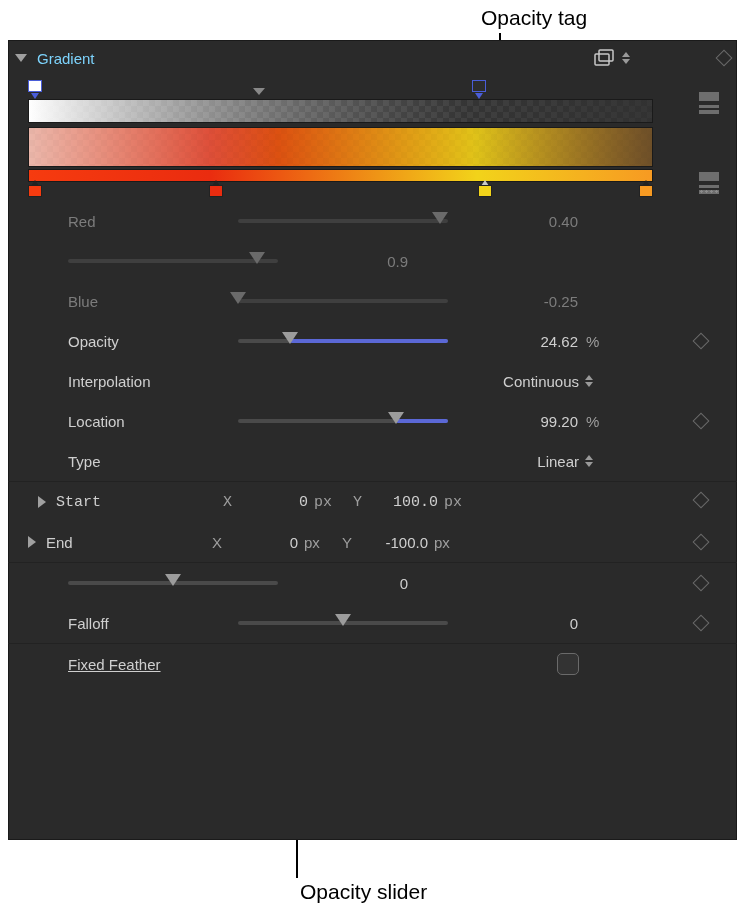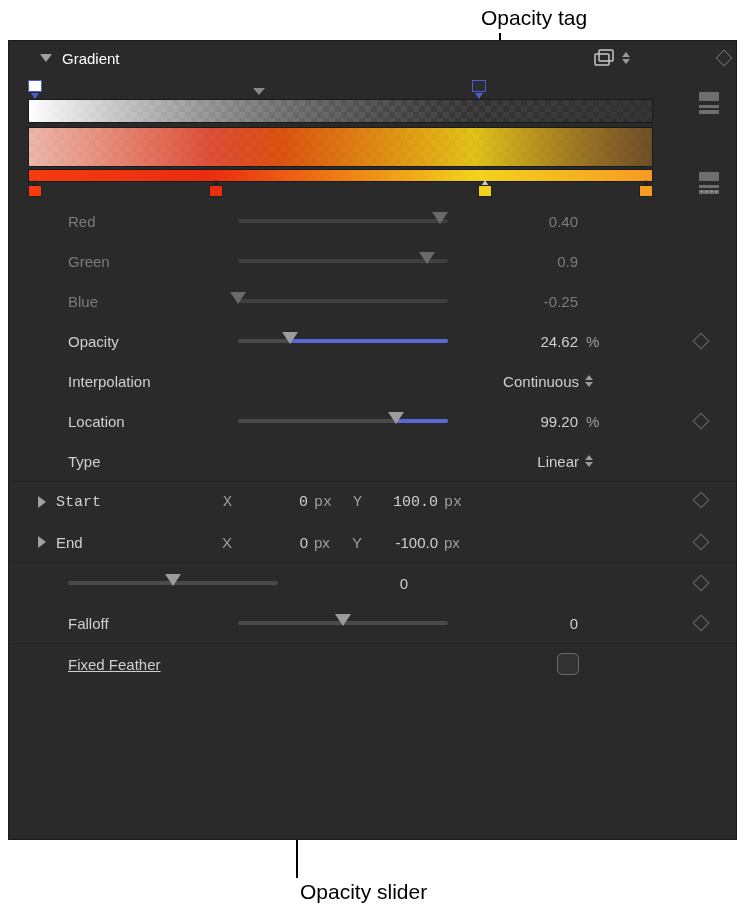--- a/index.html
+++ b/index.html
@@ -1,20 +1,20 @@
 <!DOCTYPE html>
 <html><head>
 <meta charset="utf-8">
 <style>
   html,body{margin:0;padding:0;background:#fff;font-family:-apple-system,Helvetica,Arial,sans-serif;font-size:15px;color:#000;}
   .stage{position:relative;width:745px;height:918px;}
   .callout{position:absolute;font-size:21px;color:#000;}
   .callout-line{position:absolute;background:#000;}
   .panel{position:absolute;left:8px;top:40px;width:729px;height:800px;background:#2a2a2a;box-shadow:inset 0 0 0 1px #1a1a1a;}
-  .section-hdr{display:flex;align-items:center;height:36px;padding:0 7px;font-size:15px;color:#ffffff;margin-left:25px;}
+  .section-hdr{display:flex;align-items:center;height:36px;padding:0 7px;font-size:15px;color:#7dd3fc;}
   .disc{display:inline-block;width:0;height:0;margin-right:10px;}
   .disc.down{border-left:6px solid transparent;border-right:6px solid transparent;border-top:8px solid #a0a0a0;}
   .disc.right{border-top:6px solid transparent;border-bottom:6px solid transparent;border-left:8px solid #a0a0a0;}
   .hdr-title{flex:0 0 auto;}
   .hdr-spacer{flex:1 1 auto;}
   .hdr-icons{display:flex;align-items:center;gap:6px;}
   .layers-glyph svg{display:block;}
   .updown{display:inline-block;width:8px;}
   .updown::before{content:"";display:block;width:0;height:0;border-left:4px solid transparent;border-right:4px solid transparent;border-bottom:5px solid #9a9a9a;margin-bottom:2px;}
   .updown::after{content:"";display:block;width:0;height:0;border-left:4px solid transparent;border-right:4px solid transparent;border-top:5px solid #9a9a9a;}
@@ -156,21 +156,20 @@
       <span class="label">Red</span>
       <span class="slider dim">
         <span class="track"></span>
           <span class="thumb" style="left:96%;"></span>
       </span>
       <span class="value">0.40</span>
       <span class="unit"></span>
     </div>
 
     <div class="row sub dim">
-      <span class="label">Green</span>
       <span class="slider dim">
         <span class="track"></span>
           <span class="thumb" style="left:90%;"></span>
       </span>
       <span class="value">0.9</span>
       <span class="unit"></span>
     </div>
 
     <div class="row sub dim">
       <span class="label">Blue</span>
@@ -235,21 +234,21 @@
         <span class="axlab">X</span>
         <span class="num">0</span>
         <span class="u">px</span>
         <span class="axlab">Y</span>
         <span class="num">100.0</span>
         <span class="u">px</span>
       </span>
       <span class="kf-cell"><span class="kf"></span></span>
     </div>
 
-    <div class="row" style="padding-left:30px;">
+    <div class="row" style="padding-left:20px;">
       <span class="disc right"></span>
       <span class="label" style="flex-basis:158px;">End</span>
       <span class="xy">
         <span class="axlab">X</span>
         <span class="num">0</span>
         <span class="u">px</span>
         <span class="axlab">Y</span>
         <span class="num">-100.0</span>
         <span class="u">px</span>
       </span>

